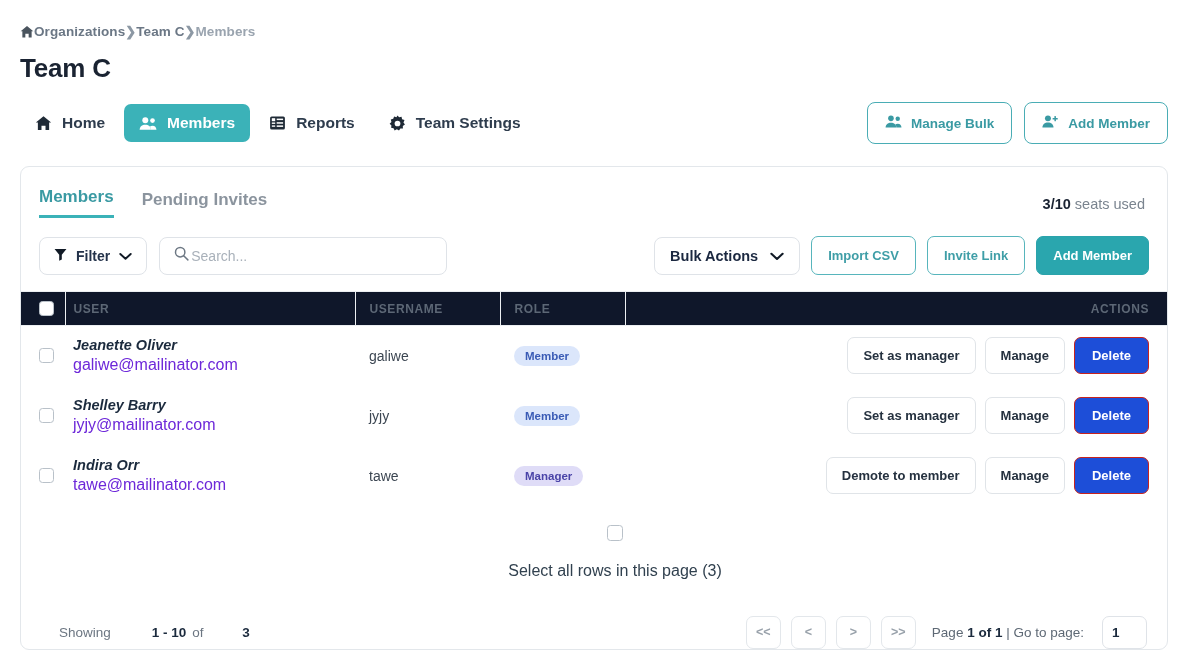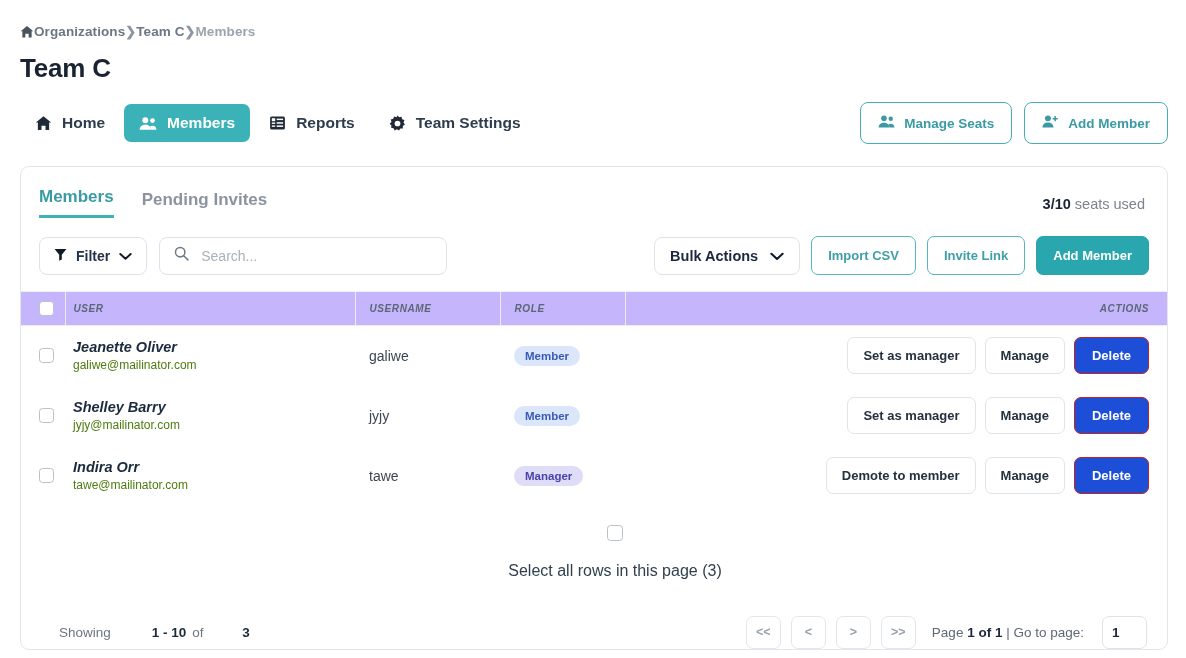--- a/index.html
+++ b/index.html
@@ -80,21 +80,21 @@
     padding: 18px 18px 0 18px;
   }
   .tb-left { display: flex; align-items: center; gap: 12px; }
   .filter-btn {
     display: flex; align-items: center; gap: 9px;
     border: 1px solid #dfe3e8; border-radius: 8px; background: #fff;
     padding: 10px 14px; font-size: 14px; font-weight: bold; color: #23324a;
     cursor: pointer;
   }
   .search-wrap {
-    display: flex; align-items: center; gap: 10px;
+    display: flex; align-items: center; 
     border: 1px solid #dfe3e8; border-radius: 8px; background: #fff;
     padding: 0 14px; width: 288px; height: 38px;
   }
   .search-wrap input {
     border: 0; outline: 0; flex: 1; font-size: 14px;
     font-family: "Liberation Sans", sans-serif; color: #23324a;
     background: transparent;
   }
   .search-wrap input::placeholder { color: #a9b1ba; }
 
@@ -112,45 +112,44 @@
   }
   .solid-teal {
     border: 1px solid #2ba3ab; border-radius: 7px; background: #2aa6ae;
     color: #fff; font-size: 13px; font-weight: bold;
     padding: 11px 16px; cursor: pointer; white-space: nowrap;
   }
 
   
   table.members { width: 100%; border-collapse: collapse; margin-top: 16px; }
   table.members thead th {
-    background: #c4b5fd; color: #5c6775;
-    font-size: 10px; font-weight: bold; letter-spacing: .6px;
+    background: #0f172a; color: #5c6775;
+    font-size: 12px; font-weight: bold; letter-spacing: .6px;
     text-align: left; padding: 9px 0; height: 30px;
     border-top: 1px solid #eceff2; border-bottom: 1px solid #eceff2;
     border-right: 1px solid #eceff2;
-    font-style: italic;
   }
   table.members thead th:last-child { border-right: 0; text-align: right; padding-right: 18px; }
   .col-chk { width: 44px; padding-left: 18px !important; }
   .col-user { width: 290px; padding-left: 8px !important; }
   .col-username { width: 145px; padding-left: 14px !important; }
   .col-role { width: 125px; padding-left: 14px !important; }
   .col-spacer { }
 
   table.members tbody td {
     padding: 0; vertical-align: middle; height: 60px;
     font-size: 14px; color: #3c4652;
   }
   .chkbox {
     width: 15px; height: 15px; border: 1.6px solid #b9c1c9;
     border-radius: 3.5px; background: #fff; display: block; cursor: pointer;
   }
   .td-chk { padding-left: 18px !important; }
   .uname { font-size: 14.5px; font-weight: bold; color: #1b2a3d; font-style: italic; }
-  .uemail { font-size: 12px; color: #4d7c0f; margin-top: 3px; }
+  .uemail { font-size: 16px; color: #6d28d9; margin-top: 3px; }
   .td-user { padding-left: 8px !important; }
   .td-username { padding-left: 14px !important; color: #5a6572; font-size: 13.5px; }
   .td-role { padding-left: 14px !important; }
 
   .badge {
     display: inline-block; border-radius: 11px;
     font-size: 11.5px; font-weight: bold; padding: 4px 11px;
   }
   .badge.member  { background: #dbe6fb; color: #3a5bb5; }
   .badge.manager { background: #dfdcf7; color: #4a44a8; }
@@ -270,21 +269,21 @@
   <div class="navbtns">
     <button class="obtn">
       <span>
         <svg width="17" height="15" viewBox="0 0 20 16" fill="#3a9aa3">
           <circle cx="7" cy="4.3" r="3.3"></circle>
           <path d="M0.7 15c0-3.4 2.8-5.6 6.3-5.6s6.3 2.2 6.3 5.6z"></path>
           <circle cx="15" cy="4.8" r="2.6"></circle>
           <path d="M11.6 15h7.8c0-2.7-1.9-4.5-4.3-4.5-1.2 0-2.3.4-3.1 1.1.9.9 1.4 2.1 1.4 3.4z"></path>
         </svg>
       </span>
-      <span>Manage Seats</span>
+      <span>Manage Bulk</span>
     </button>
 
     <button class="obtn">
       <span>
         <svg width="17" height="15" viewBox="0 0 20 16" fill="#3a9aa3">
           <circle cx="7" cy="4.3" r="3.5"></circle>
           <path d="M0.5 15c0-3.5 2.9-5.8 6.5-5.8s6.5 2.3 6.5 5.8z"></path>
           <rect x="14.6" y="1.6" width="1.8" height="6.2" rx="0.6"></rect>
           <rect x="12.4" y="3.8" width="6.2" height="1.8" rx="0.6"></rect>
         </svg>

